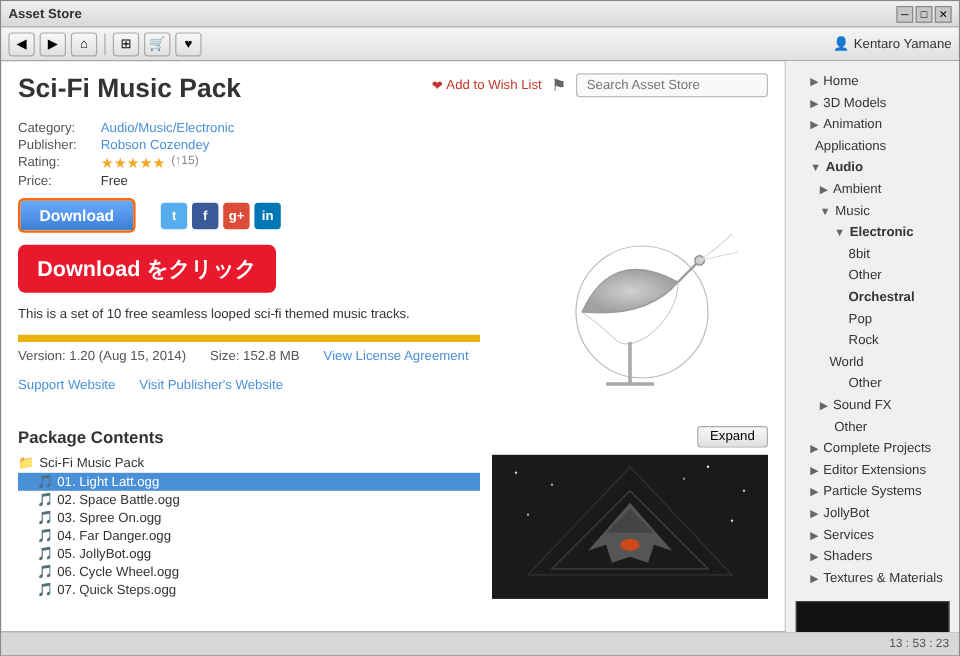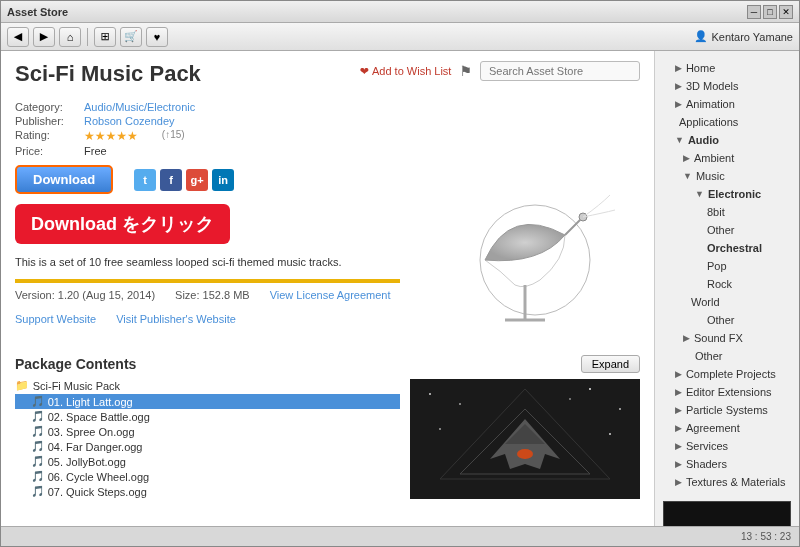--- a/index.html
+++ b/index.html
@@ -36,36 +36,36 @@
     .flag-btn { font-size: 14px; cursor: pointer; color: #666; }
     .search-box { border: 1px solid #bbb; border-radius: 3px; padding: 3px 8px; width: 160px; font-size: 11px; background: #f9f9f9; }
 
     
     .meta-table { margin-bottom: 8px; }
     .meta-row { display: flex; gap: 4px; margin-bottom: 2px; }
     .meta-label { color: #555; min-width: 65px; font-size: 11px; }
     .meta-value { color: #4a90d9; font-size: 11px; cursor: pointer; }
     .meta-value.plain { color: #333; }
     .stars { color: #f5a623; font-size: 12px; }
-    .rating-count { color: #888; font-size: 10px; margin-left: 20px; text-align: right; }
+    .rating-count { color: #888; font-size: 10px; margin-left: 1px; text-align: right; }
 
     
     .download-section { display: flex; align-items: center; gap: 21px; margin-bottom: 10px; }
     .download-btn { background: linear-gradient(to bottom, #6aabff, #3a7fd4); border: 2px solid #ff6600; border-radius: 5px; color: #fff; font-size: 13px; font-weight: bold; padding: 5px 16px; cursor: pointer; }
     .social-icons { display: flex; gap: 4px; }
     .social-icon { width: 22px; height: 22px; border-radius: 3px; display: flex; align-items: center; justify-content: center; font-size: 11px; font-weight: bold; color: #fff; cursor: pointer; }
 
     
     .annotation-box { background: #e8192c; color: #fff; font-size: 18px; font-weight: bold; padding: 8px 16px; border-radius: 6px; display: inline-block; margin-bottom: 10px; }
 
     
     .description { font-size: 11px; color: #333; line-height: 1.5; margin-bottom: 8px; max-width: 380px; }
 
     
-    .version-bar { border-top: 4px solid #eab308; padding: 6px 0; display: flex; align-items: center; gap: 20px; font-size: 11px; color: #555; margin-top: 4px; }
+    .version-bar { border-top: 6px solid #eab308; padding: 6px 0; display: flex; align-items: center; gap: 20px; font-size: 11px; color: #555; margin-top: 4px; }
     .version-link { color: #4a90d9; cursor: pointer; }
 
     
     .package-section { margin-top: 10px; }
     .package-header { display: flex; align-items: center; justify-content: space-between; margin-bottom: 6px; }
     .package-title { font-size: 14px; font-weight: bold; color: #333; }
     .expand-btn { background: linear-gradient(to bottom, #f8f8f8, #e0e0e0); border: 1px solid #aaa; border-radius: 3px; padding: 2px 10px; font-size: 11px; cursor: pointer; }
     .file-tree { font-size: 11px; color: #333; }
     .tree-root { display: flex; align-items: center; gap: 4px; margin-bottom: 2px; }
     .tree-item { display: flex; align-items: center; gap: 3px; padding: 1px 0; padding-left: 16px; }
@@ -351,21 +351,21 @@
       <div class="sidebar-item sidebar-indent1">
         <span class="arrow">▶</span>
         <span>Editor Extensions</span>
       </div>
       <div class="sidebar-item sidebar-indent1">
         <span class="arrow">▶</span>
         <span>Particle Systems</span>
       </div>
       <div class="sidebar-item sidebar-indent1">
         <span class="arrow">▶</span>
-        <span>Agreement</span>
+        <span>JollyBot</span>
       </div>
       <div class="sidebar-item sidebar-indent1">
         <span class="arrow">▶</span>
         <span>Services</span>
       </div>
       <div class="sidebar-item sidebar-indent1">
         <span class="arrow">▶</span>
         <span>Shaders</span>
       </div>
       <div class="sidebar-item sidebar-indent1">

